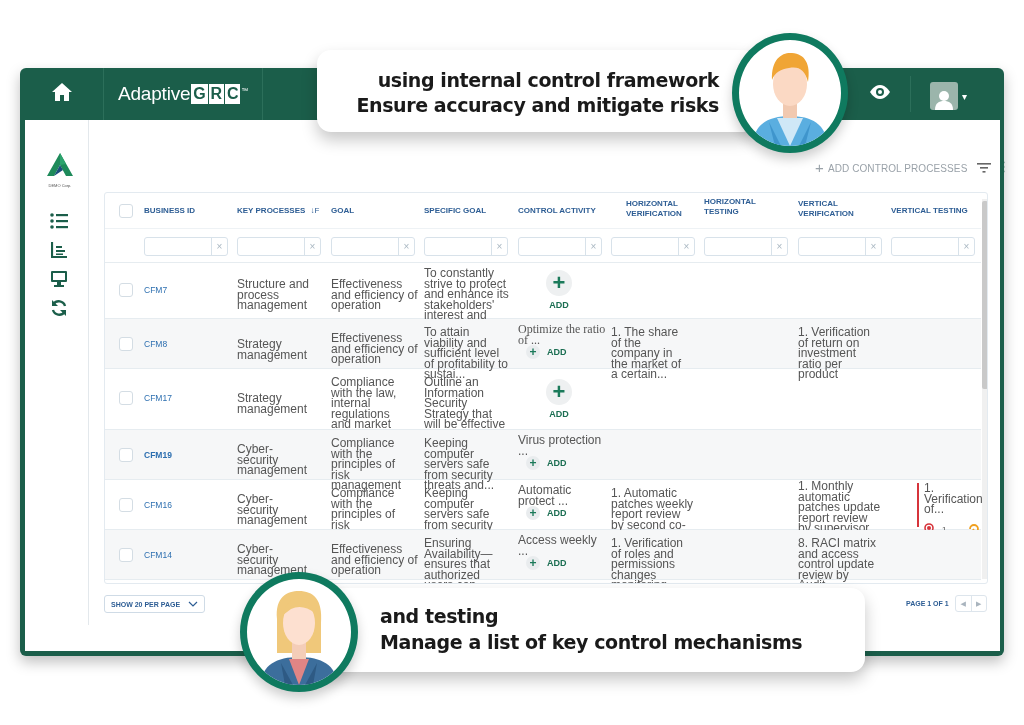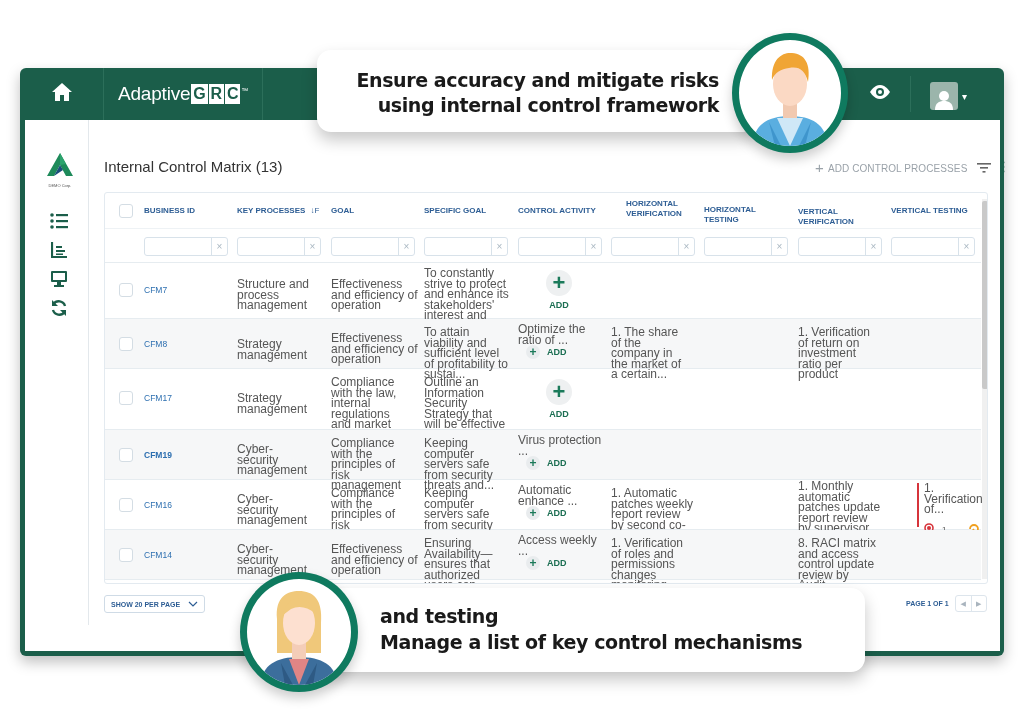--- a/index.html
+++ b/index.html
@@ -167,21 +167,20 @@
         <svg width="18" height="18" viewBox="0 0 18 18">
             <path d="M15 7 A6.5 6.5 0 0 0 3.5 5" stroke="#1b5e4a" stroke-width="2.4" fill="none"></path>
             <path d="M2 1 V7 H8 Z" fill="#1b5e4a"></path>
             <path d="M3 11 A6.5 6.5 0 0 0 14.5 13" stroke="#1b5e4a" stroke-width="2.4" fill="none"></path>
             <path d="M16 17 V11 H10 Z" fill="#1b5e4a"></path>
           </svg>
       </span>
     </div>
   </div>
 
-  <div class="page-title">Internal Control Matrix (13)</div>
   <div class="toolbar-right">
     <div class="add-ctrl">
       <span class="plus">+</span>
       <span>ADD CONTROL PROCESSES</span>
     </div>
     <span>
       <svg width="14" height="10" viewBox="0 0 14 10">
           <rect x="0" y="0" width="14" height="1.6" fill="#666"></rect>
           <rect x="3" y="4" width="8" height="1.6" fill="#666"></rect>
           <rect x="5.5" y="8" width="3" height="1.6" fill="#666"></rect>
@@ -201,22 +200,22 @@
       <div class="cb" style="left:14px; top:11px;"></div>
       <div class="th" style="left:39px; top:13px;">BUSINESS ID</div>
       <div class="th" style="left:132px; top:13px;">
         <span>KEY PROCESSES</span>
         <span style="font-weight:normal;margin-left:3px;">↓F</span>
       </div>
       <div class="th" style="left:226px; top:13px;">GOAL</div>
       <div class="th" style="left:319px; top:13px;">SPECIFIC GOAL</div>
       <div class="th" style="left:413px; top:13px;">CONTROL ACTIVITY</div>
       <div class="th" style="left:506px; top:6px; width:80px;margin-left:15px;">HORIZONTAL VERIFICATION</div>
-      <div class="th" style="left:599px; top:12px; width:70px;">HORIZONTAL TESTING</div>
-      <div class="th" style="left:693px; top:14px; width:80px;">VERTICAL VERIFICATION</div>
+      <div class="th" style="left:599px; top:4px; width:70px;">HORIZONTAL TESTING</div>
+      <div class="th" style="left:693px; top:6px; width:80px;">VERTICAL VERIFICATION</div>
       <div class="th" style="left:786px; top:13px;">VERTICAL TESTING</div>
     </div>
 
     <div class="filter-row">
       <div class="filter" style="left:39px;">
           <div class="x">×</div>
         </div>
       <div class="filter" style="left:132px;">
           <div class="x">×</div>
         </div>
@@ -254,21 +253,21 @@
         <div class="lbl">ADD</div>
       </div>
     </div>
 
     <div class="row alt" style="top:126px; height:50px;">
       <div class="cb" style="left:14px; top:18px;"></div>
       <div class="cell id" style="left:39px; top:20px;">CFM8</div>
       <div class="cell" style="left:132px; top:20px; width:90px;">Strategy management</div>
       <div class="cell" style="left:226px; top:14px; width:88px;">Effectiveness and efficiency of operation</div>
       <div class="cell" style="left:319px; top:8px; width:88px;">To attain viability and sufficient level of profitability to sustai...</div>
-      <div class="cell" style="left:413px; top:5px; width:88px;">Optimize the ratio of ...</div>
+      <div class="cell" style="left:413px; top:5px; width:88px;font-family:Liberation Serif, serif;">Optimize the ratio of ...</div>
       <div class="small-add" style="left:421px; top:26px;">
         <div class="circle">+</div>
         <div class="lbl">ADD</div>
       </div>
       <div class="cell" style="left:506px; top:8px; width:80px;">1. The share of the company in the market of a certain...</div>
       <div class="cell" style="left:693px; top:8px; width:82px;">1. Verification of return on investment ratio per product</div>
     </div>
 
     <div class="row" style="top:176px; height:61px;">
       <div class="cb" style="left:14px; top:22px;"></div>
@@ -294,21 +293,21 @@
         <div class="lbl">ADD</div>
       </div>
     </div>
 
     <div class="row" style="top:287px; height:50px;">
       <div class="cb" style="left:14px; top:18px;"></div>
       <div class="cell id" style="left:39px; top:20px;">CFM16</div>
       <div class="cell" style="left:132px; top:14px; width:72px;">Cyber-security management</div>
       <div class="cell" style="left:226px; top:8px; width:82px;">Compliance with the principles of risk management</div>
       <div class="cell" style="left:319px; top:8px; width:80px;">Keeping computer servers safe from security threats and...</div>
-      <div class="cell" style="left:413px; top:5px; width:88px;">Automatic enhance ...</div>
+      <div class="cell" style="left:413px; top:5px; width:88px;">Automatic protect ...</div>
       <div class="small-add" style="left:421px; top:26px;">
         <div class="circle">+</div>
         <div class="lbl">ADD</div>
       </div>
       <div class="cell" style="left:506px; top:8px; width:84px;">1. Automatic patches weekly report review by second co-worker.</div>
       <div class="cell" style="left:693px; top:1px; width:84px;">1. Monthly automatic patches update report review by supervisor.</div>
       <div class="vt-cell" style="left:812px; top:3px;">
         <div class="cell" style="position:static;">1. Verification of...</div>
         <div class="vt-badges">
           <div class="vt-badge">
@@ -363,22 +362,22 @@
     </span>
   </div>
   <div class="pager-info">PAGE 1 OF 1</div>
   <div class="pager-nav">
     <div>◀</div>
     <div>▶</div>
   </div>
 
   <div class="callout callout-top">
     <div class="text">
+      <div>using internal control framework</div>
       <div>Ensure accuracy and mitigate risks</div>
-      <div>using internal control framework</div>
     </div>
   </div>
   <div class="avatar-ring avatar-man">
     <svg width="102" height="106" viewBox="0 0 102 106">
       <path d="M14 106 C14 84 30 76 51 76 C72 76 88 84 88 106 Z" fill="#5aaee0"></path>
       <path d="M38 78 L51 106 L64 78 Z" fill="#cfe8f7"></path>
       <path d="M30 82 L42 106 L36 106 Z" fill="#3f95cc"></path>
       <path d="M72 82 L60 106 L66 106 Z" fill="#3f95cc"></path>
       <rect x="44" y="60" width="14" height="18" fill="#f1c9b0"></rect>
       <ellipse cx="51" cy="44" rx="17" ry="22" fill="#fbd9c4"></ellipse>

